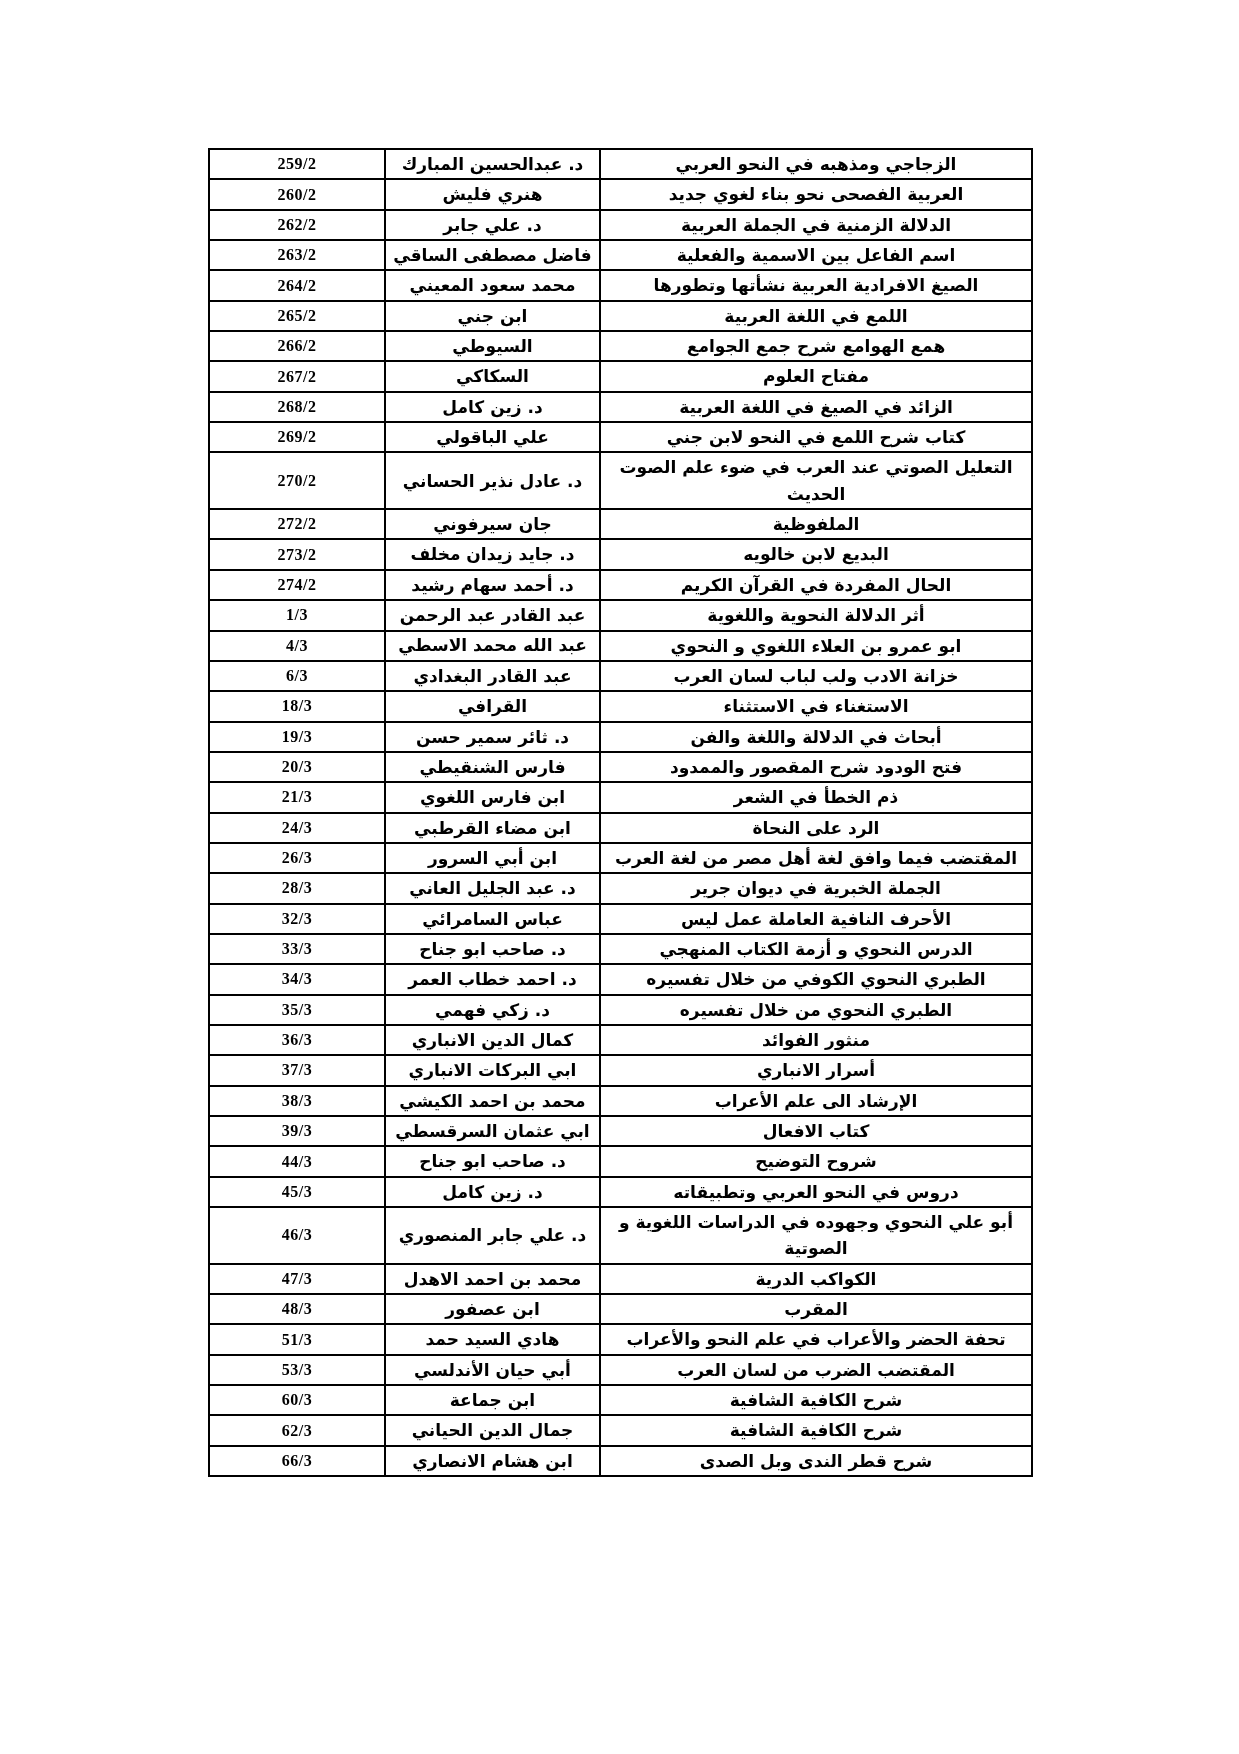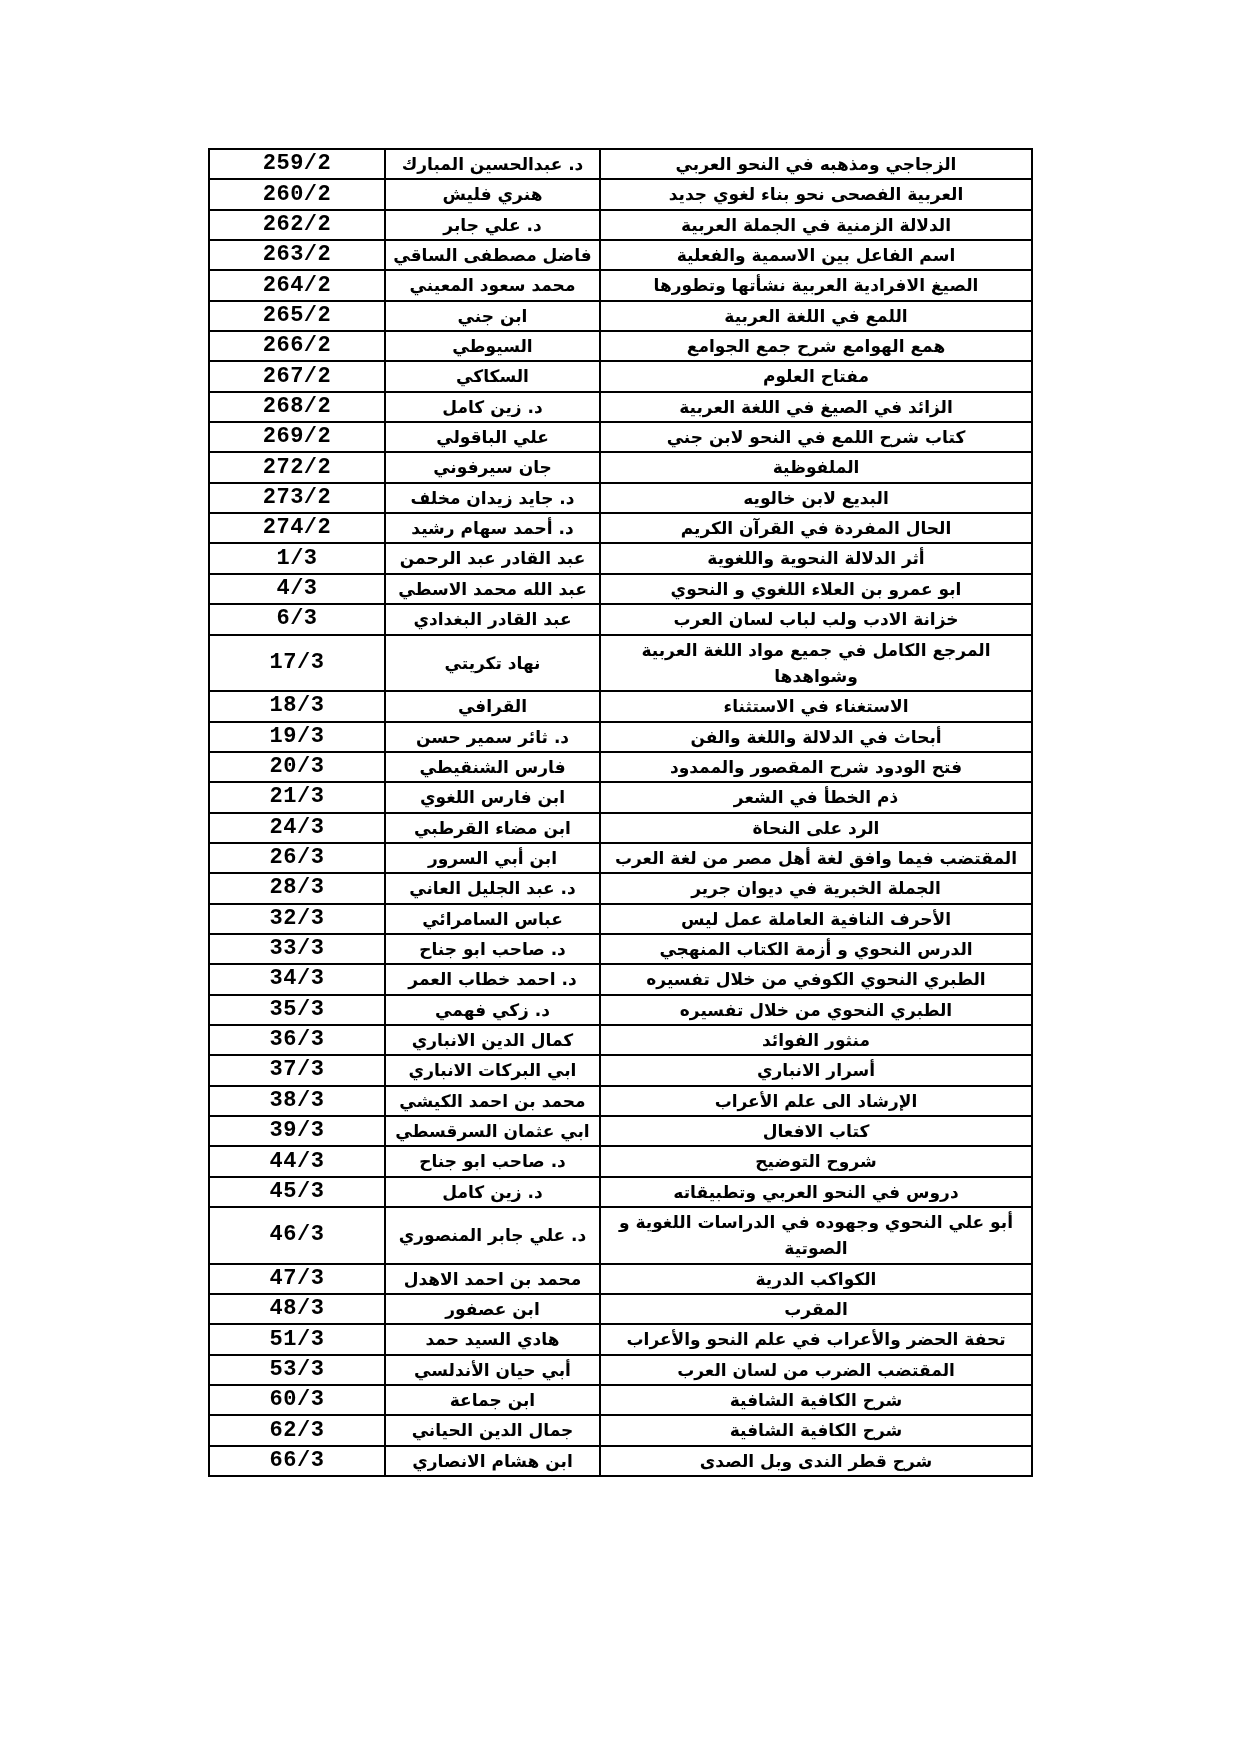--- a/index.html
+++ b/index.html
@@ -45,22 +45,22 @@
   td.author-cell {
     width: 201px;
     font-size: 17px;
     line-height: 1.2;
     margin-top: 48px;
   }
   td.no-cell {
     width: 162px;
     direction: ltr;
     unicode-bidi: embed;
-    font-family: Liberation Mono, monospace;
-    font-size: 22px;
+    font-family: Liberation Serif, serif;
+    font-size: 16px;
     line-height: 1;
     letter-spacing: 0.5px;
     margin-left: 26px;
   }
 </style>
 </head>
 <body>
 
 <div class="table-wrap">
   <table class="books" dir="rtl">
@@ -109,20 +109,25 @@
     <td class="title-cell">الزائد في الصيغ في اللغة العربية</td>
     <td class="author-cell">د. زين كامل</td>
     <td class="no-cell">268/2</td>
   </tr>
         <tr>
     <td class="title-cell">كتاب شرح اللمع في النحو لابن جني</td>
     <td class="author-cell">علي الباقولي</td>
     <td class="no-cell">269/2</td>
   </tr>
         <tr>
+    <td class="title-cell">التعليل الصوتي عند العرب في ضوء علم الصوت الحديث</td>
+    <td class="author-cell">د. عادل نذير الحساني</td>
+    <td class="no-cell">270/2</td>
+  </tr>
+        <tr>
     <td class="title-cell">الملفوظية</td>
     <td class="author-cell">جان سيرفوني</td>
     <td class="no-cell">272/2</td>
   </tr>
         <tr>
     <td class="title-cell">البديع لابن خالويه</td>
     <td class="author-cell">د. جايد زيدان مخلف</td>
     <td class="no-cell">273/2</td>
   </tr>
         <tr>
@@ -137,25 +142,20 @@
   </tr>
         <tr>
     <td class="title-cell">ابو عمرو بن العلاء اللغوي و النحوي</td>
     <td class="author-cell">عبد الله محمد الاسطي</td>
     <td class="no-cell">4/3</td>
   </tr>
         <tr>
     <td class="title-cell">خزانة الادب ولب لباب لسان العرب</td>
     <td class="author-cell">عبد القادر البغدادي</td>
     <td class="no-cell">6/3</td>
-  </tr>
-        <tr>
-    <td class="title-cell">المرجع الكامل في جميع مواد اللغة العربية وشواهدها</td>
-    <td class="author-cell">نهاد تكريتي</td>
-    <td class="no-cell">17/3</td>
   </tr>
         <tr>
     <td class="title-cell">الاستغناء في الاستثناء</td>
     <td class="author-cell">القرافي</td>
     <td class="no-cell">18/3</td>
   </tr>
         <tr>
     <td class="title-cell">أبحاث في الدلالة واللغة والفن</td>
     <td class="author-cell">د. ثائر سمير حسن</td>
     <td class="no-cell">19/3</td>

